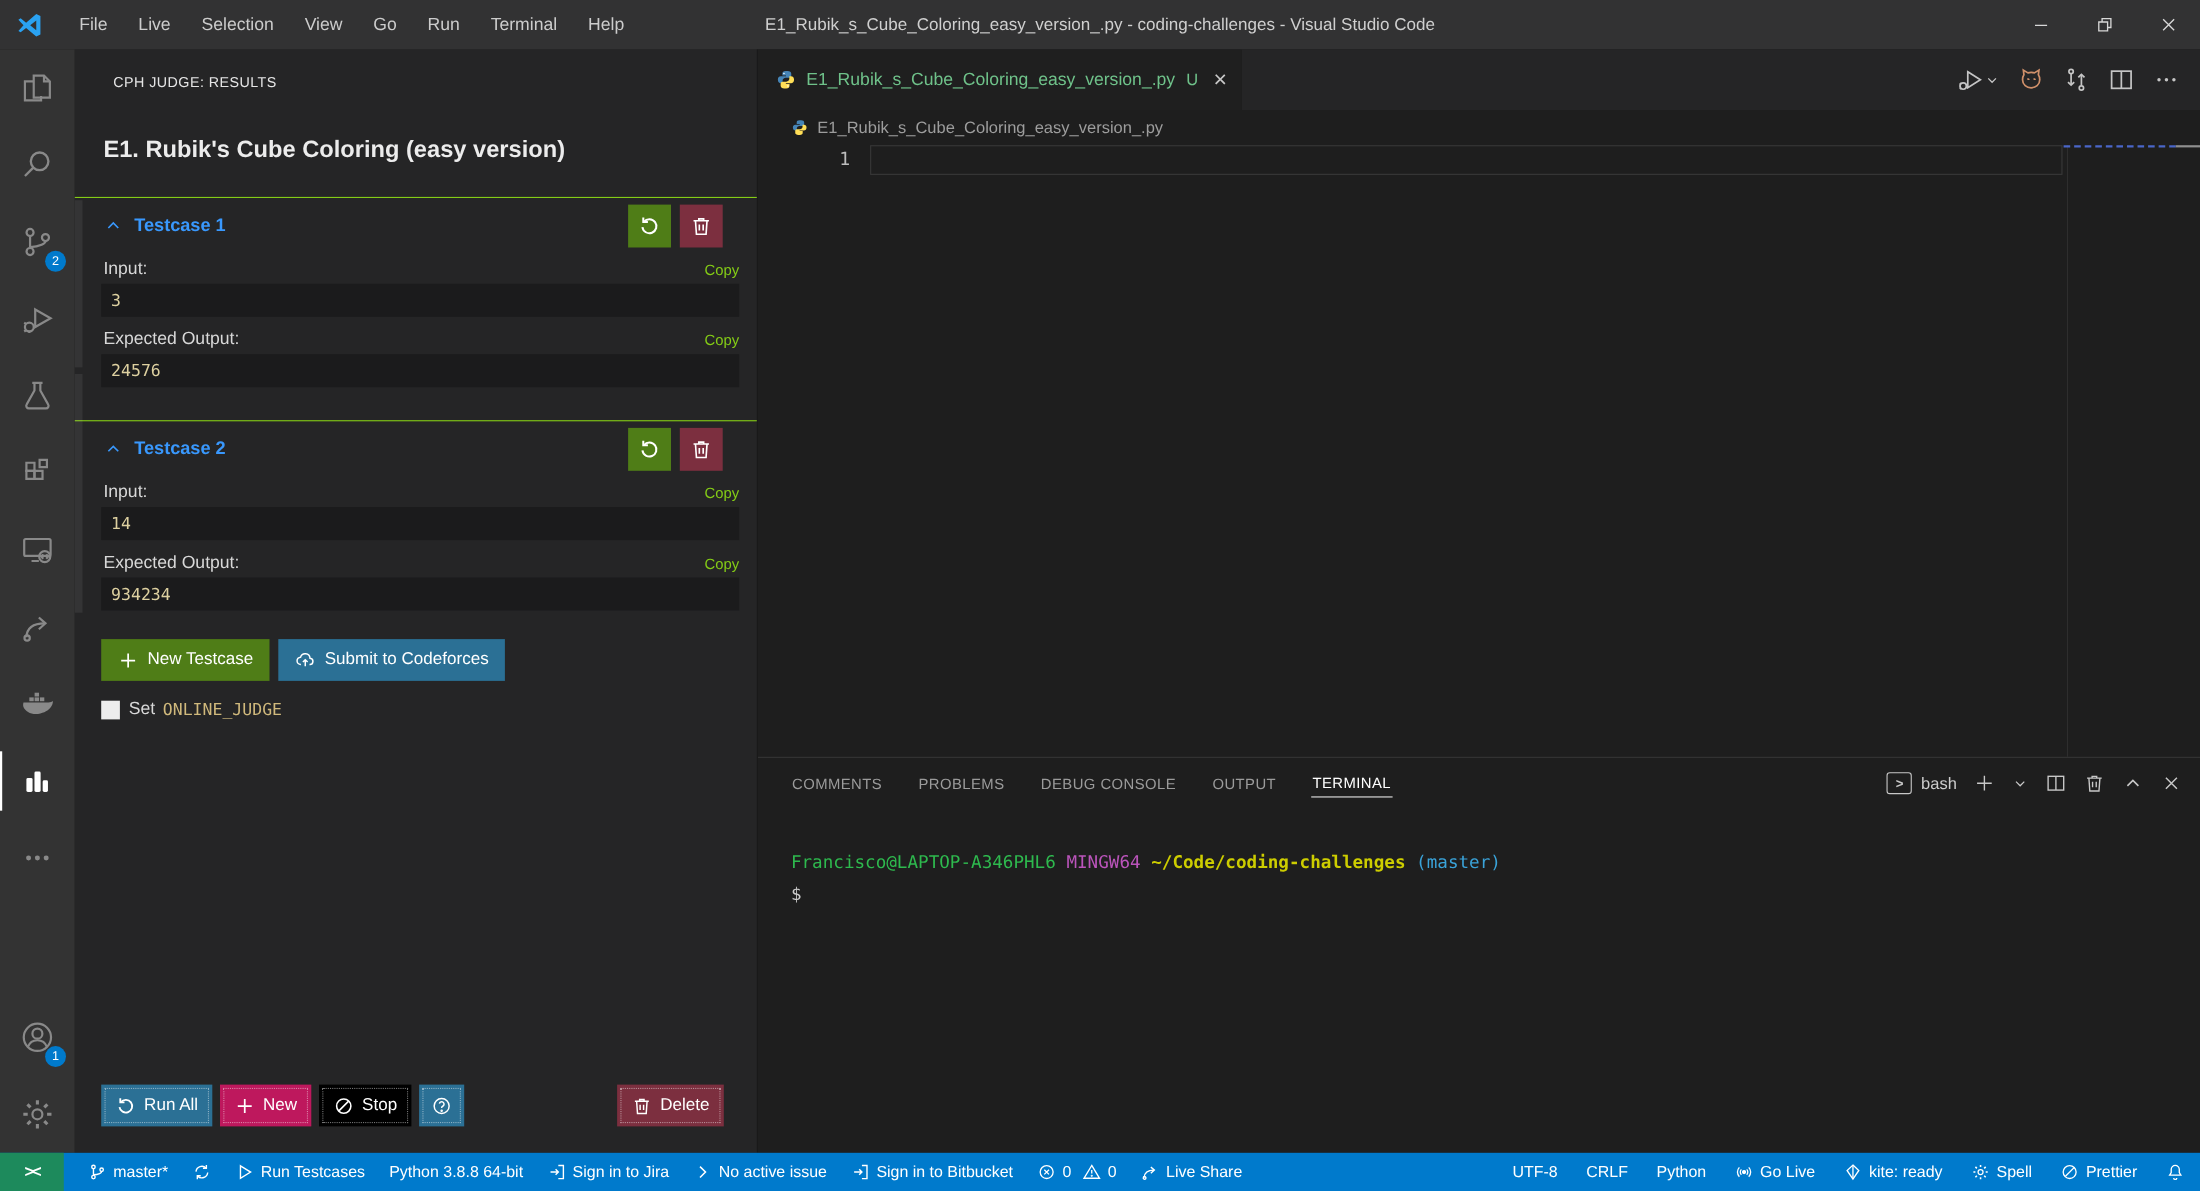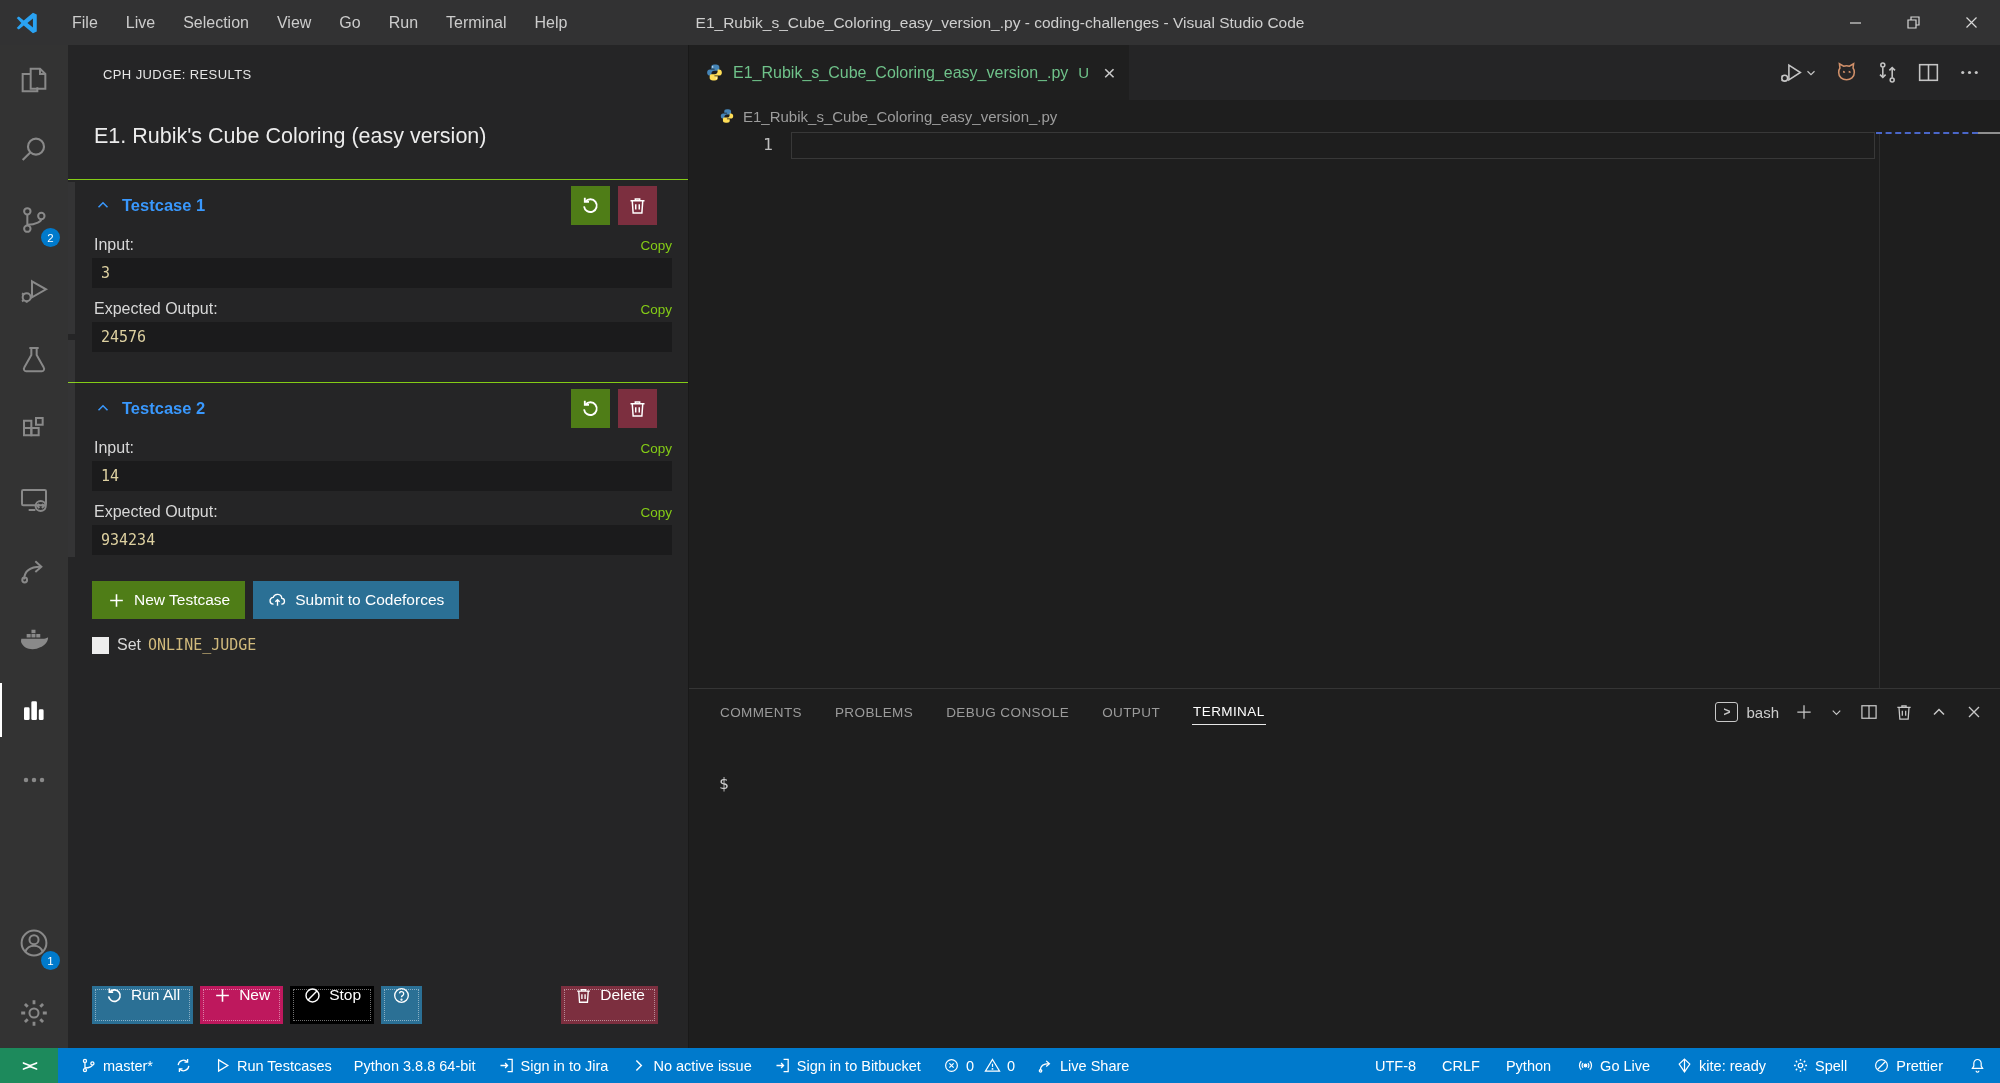--- a/index.html
+++ b/index.html
@@ -27,21 +27,21 @@
   .ab-item.active { color:#ffffff; }
   .ab-item.active::before { content:""; position:absolute; left:0; top:8px; bottom:8px; width:2px; background:#fff; }
   .ab-badge { position:absolute; right:8px; bottom:8px; min-width:19px; height:19px; border-radius:10px; background:#007acc;
     color:#fff; font-size:11.5px; display:flex; align-items:center; justify-content:center; padding:0 4px; }
   .ab-spacer { flex:1; }
 
   
   #sidebar { width:620px; background:#252526; position:relative; flex:none; color:#d6d6d6; }
   .scroll-strip { position:absolute; left:0; width:7px; background:rgba(255,255,255,.07); }
   .sb-header { padding:22px 0 0 35px; font-size:13px; letter-spacing:.4px; color:#e5e5e5; }
-  .problem-title { margin:42px 24px 0 26px; font-size:21.5px; font-weight:normal; color:#ececec; }
+  .problem-title { margin:42px 24px 0 26px; font-size:21.5px; font-weight:bold; color:#ececec; }
   .tc-section { margin-top:30px; border-top:1px solid #84cc16; }
   .tc-head { height:50px; display:flex; align-items:center; padding:0 31px 0 26px; }
   .tc-chevron { width:18px; height:18px; color:#3998fd; margin-right:10px; }
   .tc-name { color:#3998fd; font-weight:bold; font-size:16.5px; flex:1; }
   .sq-btn { width:39px; height:39px; display:flex; align-items:center; justify-content:center; color:#fff; }
   .sq-btn svg { width:21px; height:21px; }
   .sq-btn.green { background:#4f7d17; margin-right:8px; }
   .sq-btn.red { background:#7c2f3f; }
   .tc-label-row { display:flex; align-items:center; padding:6px 16px 4px 26px; }
   .tc-label { font-size:16px; color:#d8d8d8; flex:1; }
@@ -50,21 +50,21 @@
     display:flex; align-items:center; padding:0 9px; }
   .cta-row { display:flex; margin:26px 16px 0 24px; }
   .cta { height:38px; display:flex; align-items:center; padding:0 15px; color:#fff; font-size:15.5px; margin-right:8px; }
   .cta svg { width:19px; height:19px; margin-right:8px; }
   .cta.green { background:#4f7d17; }
   .cta.blue { background:#2b7095; }
   .chk-row { display:flex; align-items:center; margin:17px 0 0 24px; font-size:16px; color:#d8d8d8; }
   .checkbox { width:17px; height:17px; background:#ededed; margin-right:8px; }
   .oj { color:#d0b97c; font-size:15px; margin-left:7px; }
   .footer-row { position:absolute; left:24px; right:30px; bottom:24px; display:flex; align-items:center; }
-  .fbtn { height:38px; display:flex; align-items:flex-start; padding:0 13px; color:#fff; font-size:15.5px;
+  .fbtn { height:38px; display:flex; align-items:center; padding:0 13px; color:#fff; font-size:15.5px;
     margin-right:7px; outline:1px dotted rgba(255,255,255,.45); outline-offset:-4px; }
   .fbtn svg { width:19px; height:19px; margin-right:7px; }
   .fbtn.blue { background:#2b7095; }
   .fbtn.green { background:#be185d; }
   .fbtn.orange { background:#000000; }
   .fbtn.maroon { background:#7c2f3f; margin:0; }
   .fbtn.icon-only { padding:0 11px; }
   .fbtn.icon-only svg { margin:0; }
   .fspacer { flex:1; }
 
@@ -499,20 +499,21 @@
               </svg>
           </div>
           <div class="pa">
             <svg viewBox="0 0 24 24" fill="none" stroke="currentColor" stroke-width="1.6">
                 <path d="M6 6l12 12M18 6L6 18"></path>
               </svg>
           </div>
         </div>
       </div>
       <div id="terminal" class="mono">
+        <div><span class="t-user">Francisco@LAPTOP-A346PHL6</span> <span class="t-env">MINGW64</span> <span class="t-path">~/Code/coding-challenges</span> <span class="t-branch">(master)</span></div>
         <div><span class="t-prompt">$</span></div>
       </div>
     </div>
   </div>
 </div>
 
 <div id="statusbar">
   <div class="remote-block">&gt;&lt;</div>
   <div class="sb-item">
     <svg viewBox="0 0 24 24" fill="none" stroke="currentColor" stroke-width="1.8">

